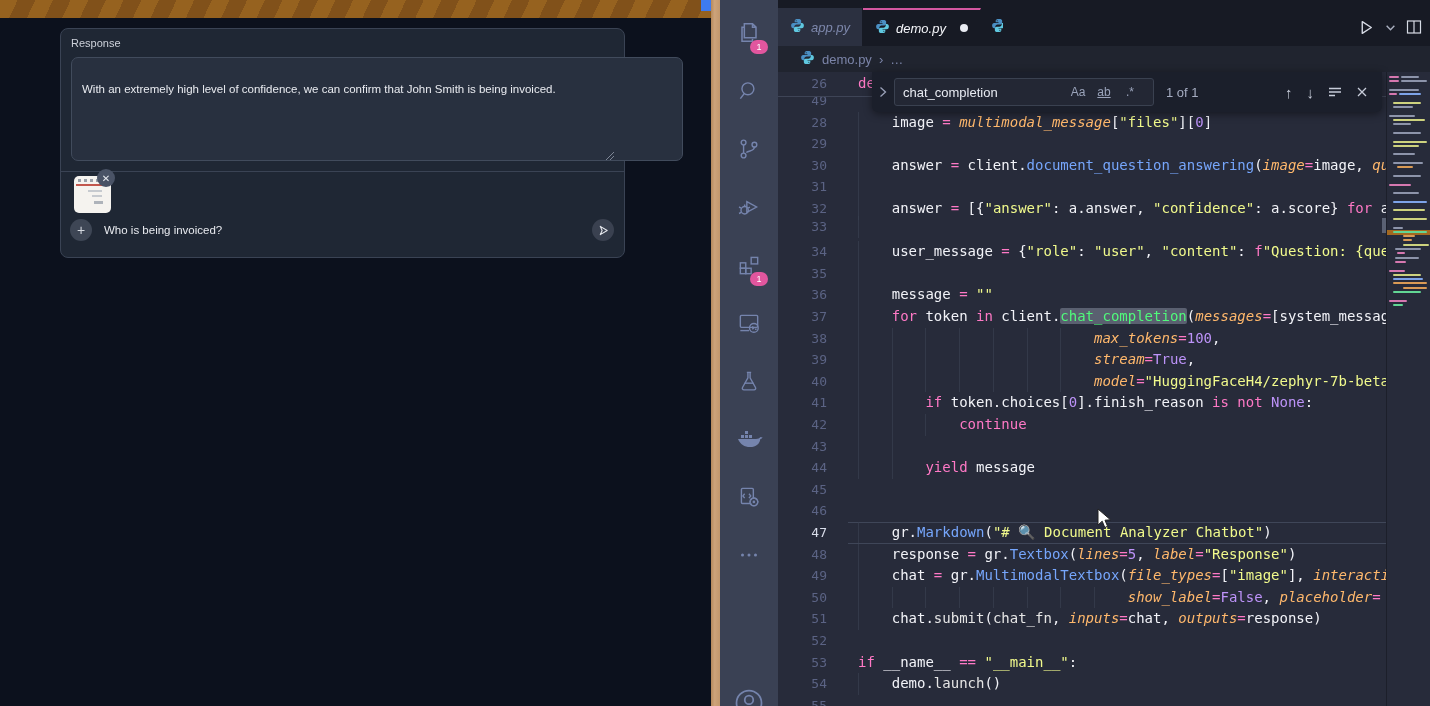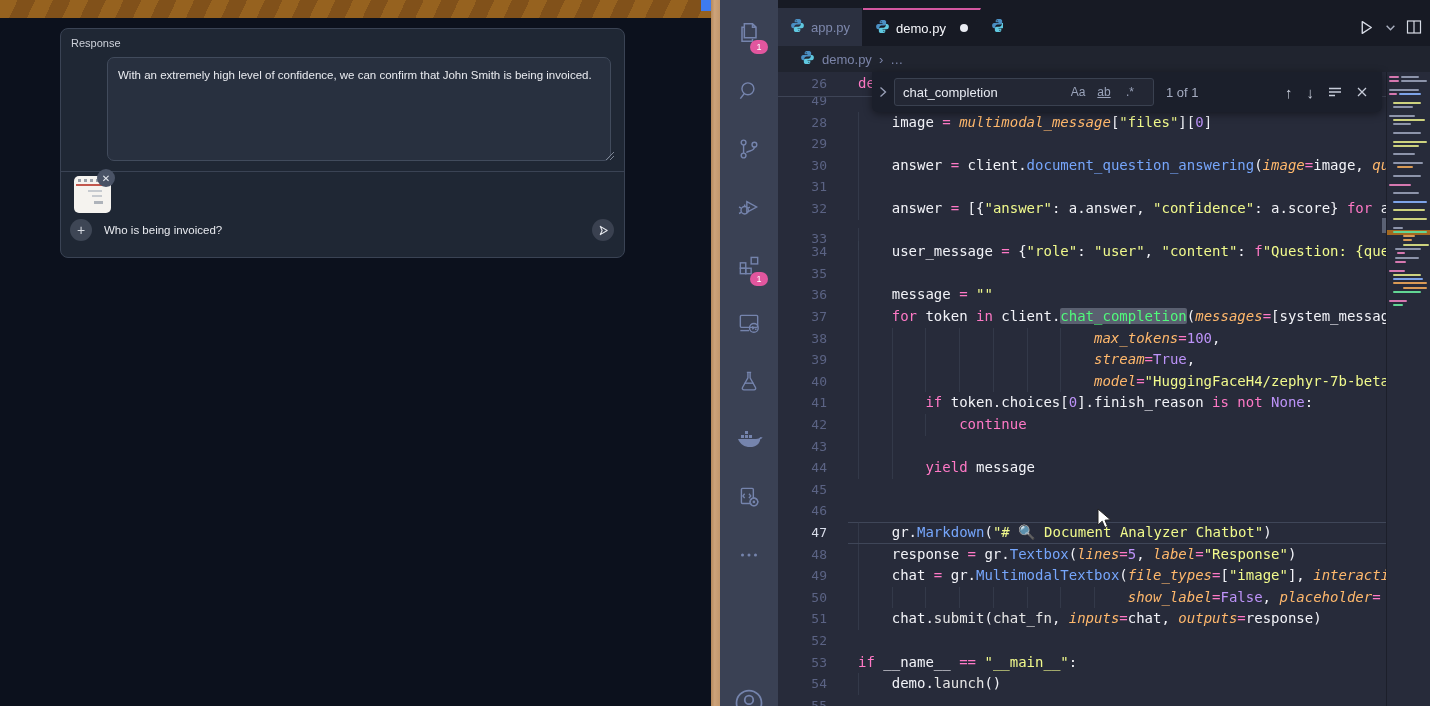--- a/index.html
+++ b/index.html
@@ -6,22 +6,22 @@
   #root{position:relative;width:1430px;height:706px;overflow:hidden;font-family:"Liberation Sans",sans-serif;background:#0c101c;}
   
   .left-pane{position:absolute;left:0;top:0;width:711px;height:706px;background:#0c111d;overflow:hidden;}
   .top-accent{position:absolute;left:0;top:0;width:711px;height:18px;
     background:repeating-linear-gradient(115deg,#96621f 0 16px,#81511a 16px 32px);
     border-bottom:2px solid #0c111d;}
   .blue-chip{position:absolute;left:701px;top:0;width:13px;height:11px;background:#3e7bf0;}
   .divider-strip{position:absolute;left:711px;top:0;width:9px;height:706px;background:linear-gradient(to right,#b5895c,#cda37a 40%,#c2976c);}
   .panel{position:absolute;left:60px;top:28px;width:565px;height:230px;background:#1f2734;border:1px solid #3a4354;border-radius:8px;box-sizing:border-box;}
   .panel-label{position:absolute;left:10px;top:8px;font-size:11px;color:#cdd1da;}
-  .resp-area{position:absolute;left:10px;top:28px;width:504px;height:104px;background:#28303f;border:1px solid #414b5c;border-radius:7px;box-sizing:border-box;
-    font-family:"Liberation Sans",sans-serif;font-size:11.5px;color:#e9ebf0;padding:9px 10px;resize:none;outline:none;line-height:1.4;margin-left:36px;}
+  .resp-area{position:absolute;left:10px;top:28px;width:612px;height:104px;background:#28303f;border:1px solid #414b5c;border-radius:7px;box-sizing:border-box;
+    font-family:"Liberation Sans",sans-serif;font-size:11.5px;color:#e9ebf0;padding:23px 10px;resize:none;outline:none;line-height:1.4;}
   .resize-grip{position:absolute;left:544px;top:122px;width:10px;height:10px;pointer-events:none;}
   .panel-divider{position:absolute;left:0;right:0;top:142px;border-top:1px solid #3a4354;}
   .thumb{position:absolute;left:13px;top:147px;width:37px;height:37px;background:#f5f3ef;border-radius:5px;overflow:hidden;}
   .thumb .t-marks{position:absolute;left:4px;top:3px;width:26px;height:3px;background:repeating-linear-gradient(to right,#9aa0a8 0 3px,transparent 3px 6px);}
   .thumb .t-red{position:absolute;left:2px;top:8px;width:33px;height:2px;background:#c2574d;}
   .thumb .t-l1{position:absolute;left:14px;top:14px;width:14px;height:2px;background:#c6cacf;}
   .thumb .t-l2{position:absolute;left:18px;top:19px;width:10px;height:2px;background:#c6cacf;}
   .thumb .t-l3{position:absolute;left:20px;top:25px;width:9px;height:3px;background:#aeb3ba;}
   .thumb-x{position:absolute;left:36px;top:140px;width:18px;height:18px;border-radius:50%;background:#4a5366;color:#e8eaef;
     font-size:10px;display:flex;align-items:center;justify-content:center;cursor:pointer;}
@@ -30,21 +30,21 @@
   .chat-question{position:absolute;left:43px;top:195px;font-size:11.5px;color:#e8eaef;}
   .send-btn{position:absolute;left:531px;top:190px;width:22px;height:22px;border-radius:50%;background:#3a4150;display:flex;align-items:center;justify-content:center;cursor:pointer;}
   
   .vscode{position:absolute;left:720px;top:0;width:710px;height:706px;background:#272b3a;overflow:hidden;}
   .activity-bar{position:absolute;left:0;top:0;width:58px;height:706px;background:#3a4154;}
   .ab-item{position:relative;width:58px;height:58px;display:flex;align-items:center;justify-content:center;cursor:pointer;}
   .ab-badge{position:absolute;right:10px;bottom:10px;min-width:14px;height:14px;border-radius:8px;background:#e1569e;color:#fff;
     font-size:9px;display:flex;align-items:center;justify-content:center;padding:0 2px;}
   .ab-account{position:absolute;left:0;top:688px;width:58px;height:58px;display:flex;align-items:flex-start;justify-content:center;cursor:pointer;}
   .editor-group{position:absolute;left:58px;top:0;width:652px;height:706px;}
-  .tabbar{position:absolute;left:0;top:0;width:652px;height:46px;background:#171a24;display:flex;align-items:flex-end;}
+  .tabbar{position:absolute;left:0;top:0;width:652px;height:46px;background:#171a24;display:flex;align-items:flex-end;font-style:italic;}
   .tab{height:38px;display:flex;align-items:center;gap:6px;padding:0 12px;font-size:13px;color:#7d87ab;background:#2b3040;
     border-right:1px solid #171a24;box-sizing:border-box;cursor:pointer;white-space:nowrap;overflow:hidden;}
   .tab.active{background:#171a24;color:#f5f6fa;border-top:2px solid #d457a0;}
   .tab .desc{font-size:11px;color:#5d6685;margin-left:2px;}
   .tab .dot{width:8px;height:8px;border-radius:50%;background:#e9ebf2;margin-left:8px;}
   .tab.fragment{width:22px;padding:0 0 0 10px;border-right:none;background:#171a24;}
   .tab-actions{position:absolute;right:4px;top:8px;height:38px;display:flex;align-items:center;gap:10px;padding-right:4px;}
   .tab-actions .act{cursor:pointer;display:flex;align-items:center;}
   .breadcrumb{position:absolute;left:0;top:46px;width:652px;height:26px;background:#20242f;display:flex;align-items:center;gap:7px;
     padding-left:22px;box-sizing:border-box;font-size:13px;color:#7b84a8;}
@@ -265,21 +265,21 @@
       </div>
 
       <div class="editor">
         <div id="code-lines">
             <div class="code-row" style="top: 18px;"><span class="num">49</span><span class="toks"></span></div>
             <div class="code-row" style="top: 39.6px;"><span class="num">28</span><span class="guide" style="left: 80px;"></span><span class="toks"><span class="tk-v">    image </span><span class="tk-kw">=</span><span class="tk-v"> </span><span class="tk-p">multimodal_message</span><span class="tk-v">[</span><span class="tk-s">"files"</span><span class="tk-v">][</span><span class="tk-n">0</span><span class="tk-v">]</span></span></div>
             <div class="code-row" style="top: 61.2px;"><span class="num">29</span><span class="guide" style="left: 80px;"></span><span class="toks"></span></div>
             <div class="code-row" style="top: 82.8px;"><span class="num">30</span><span class="guide" style="left: 80px;"></span><span class="toks"><span class="tk-v">    answer </span><span class="tk-kw">=</span><span class="tk-v"> client.</span><span class="tk-fb">document_question_answering</span><span class="tk-v">(</span><span class="tk-p">image</span><span class="tk-kw">=</span><span class="tk-v">image, </span><span class="tk-p">question</span></span></div>
             <div class="code-row" style="top: 104.4px;"><span class="num">31</span><span class="guide" style="left: 80px;"></span><span class="toks"></span></div>
             <div class="code-row" style="top: 126px;"><span class="num">32</span><span class="guide" style="left: 80px;"></span><span class="toks"><span class="tk-v">    answer </span><span class="tk-kw">=</span><span class="tk-v"> [{</span><span class="tk-s">"answer"</span><span class="tk-v">: a.answer, </span><span class="tk-s">"confidence"</span><span class="tk-v">: a.score} </span><span class="tk-kw">for</span><span class="tk-v"> a </span></span></div>
-            <div class="code-row" style="top: 156px;"><span class="num">33</span><span class="guide" style="left: 80px;"></span><span class="toks"></span></div>
+            <div class="code-row" style="top: 144px;"><span class="num">33</span><span class="guide" style="left: 80px;"></span><span class="toks"></span></div>
             <div class="code-row" style="top: 169.2px;"><span class="num">34</span><span class="guide" style="left: 80px;"></span><span class="toks"><span class="tk-v">    user_message </span><span class="tk-kw">=</span><span class="tk-v"> {</span><span class="tk-s">"role"</span><span class="tk-v">: </span><span class="tk-s">"user"</span><span class="tk-v">, </span><span class="tk-s">"content"</span><span class="tk-v">: </span><span class="tk-kw">f</span><span class="tk-s">"Question: {question}"</span></span></div>
             <div class="code-row" style="top: 190.8px;"><span class="num">35</span><span class="guide" style="left: 80px;"></span><span class="toks"></span></div>
             <div class="code-row" style="top: 212.4px;"><span class="num">36</span><span class="guide" style="left: 80px;"></span><span class="toks"><span class="tk-v">    message </span><span class="tk-kw">=</span><span class="tk-v"> </span><span class="tk-s">""</span></span></div>
             <div class="code-row" style="top: 234px;"><span class="num">37</span><span class="guide" style="left: 80px;"></span><span class="toks"><span class="tk-v">    </span><span class="tk-kw">for</span><span class="tk-v"> token </span><span class="tk-kw">in</span><span class="tk-v"> client.</span><span class="tk-m">chat_completion</span><span class="tk-v">(</span><span class="tk-p">messages</span><span class="tk-kw">=</span><span class="tk-v">[system_message, user_message],</span></span></div>
             <div class="code-row" style="top: 255.6px;"><span class="num">38</span><span class="guide" style="left: 80px;"></span><span class="guide" style="left: 113.705px;"></span><span class="guide" style="left: 147.41px;"></span><span class="guide" style="left: 181.116px;"></span><span class="guide" style="left: 214.821px;"></span><span class="guide" style="left: 248.526px;"></span><span class="guide" style="left: 282.231px;"></span><span class="toks"><span class="tk-v">                            </span><span class="tk-p">max_tokens</span><span class="tk-kw">=</span><span class="tk-n">100</span><span class="tk-v">,</span></span></div>
             <div class="code-row" style="top: 277.2px;"><span class="num">39</span><span class="guide" style="left: 80px;"></span><span class="guide" style="left: 113.705px;"></span><span class="guide" style="left: 147.41px;"></span><span class="guide" style="left: 181.116px;"></span><span class="guide" style="left: 214.821px;"></span><span class="guide" style="left: 248.526px;"></span><span class="guide" style="left: 282.231px;"></span><span class="toks"><span class="tk-v">                            </span><span class="tk-p">stream</span><span class="tk-kw">=</span><span class="tk-n">True</span><span class="tk-v">,</span></span></div>
             <div class="code-row" style="top: 298.8px;"><span class="num">40</span><span class="guide" style="left: 80px;"></span><span class="guide" style="left: 113.705px;"></span><span class="guide" style="left: 147.41px;"></span><span class="guide" style="left: 181.116px;"></span><span class="guide" style="left: 214.821px;"></span><span class="guide" style="left: 248.526px;"></span><span class="guide" style="left: 282.231px;"></span><span class="toks"><span class="tk-v">                            </span><span class="tk-p">model</span><span class="tk-kw">=</span><span class="tk-s">"HuggingFaceH4/zephyr-7b-beta"</span></span></div>
             <div class="code-row" style="top: 320.4px;"><span class="num">41</span><span class="guide" style="left: 80px;"></span><span class="guide" style="left: 113.705px;"></span><span class="toks"><span class="tk-v">        </span><span class="tk-kw">if</span><span class="tk-v"> token.choices[</span><span class="tk-n">0</span><span class="tk-v">].finish_reason </span><span class="tk-kw">is not</span><span class="tk-n"> None</span><span class="tk-v">:</span></span></div>
             <div class="code-row" style="top: 342px;"><span class="num">42</span><span class="guide" style="left: 80px;"></span><span class="guide" style="left: 113.705px;"></span><span class="guide" style="left: 147.41px;"></span><span class="toks"><span class="tk-v">            </span><span class="tk-kw">continue</span></span></div>
             <div class="code-row" style="top: 363.6px;"><span class="num">43</span><span class="guide" style="left: 80px;"></span><span class="guide" style="left: 113.705px;"></span></div>

